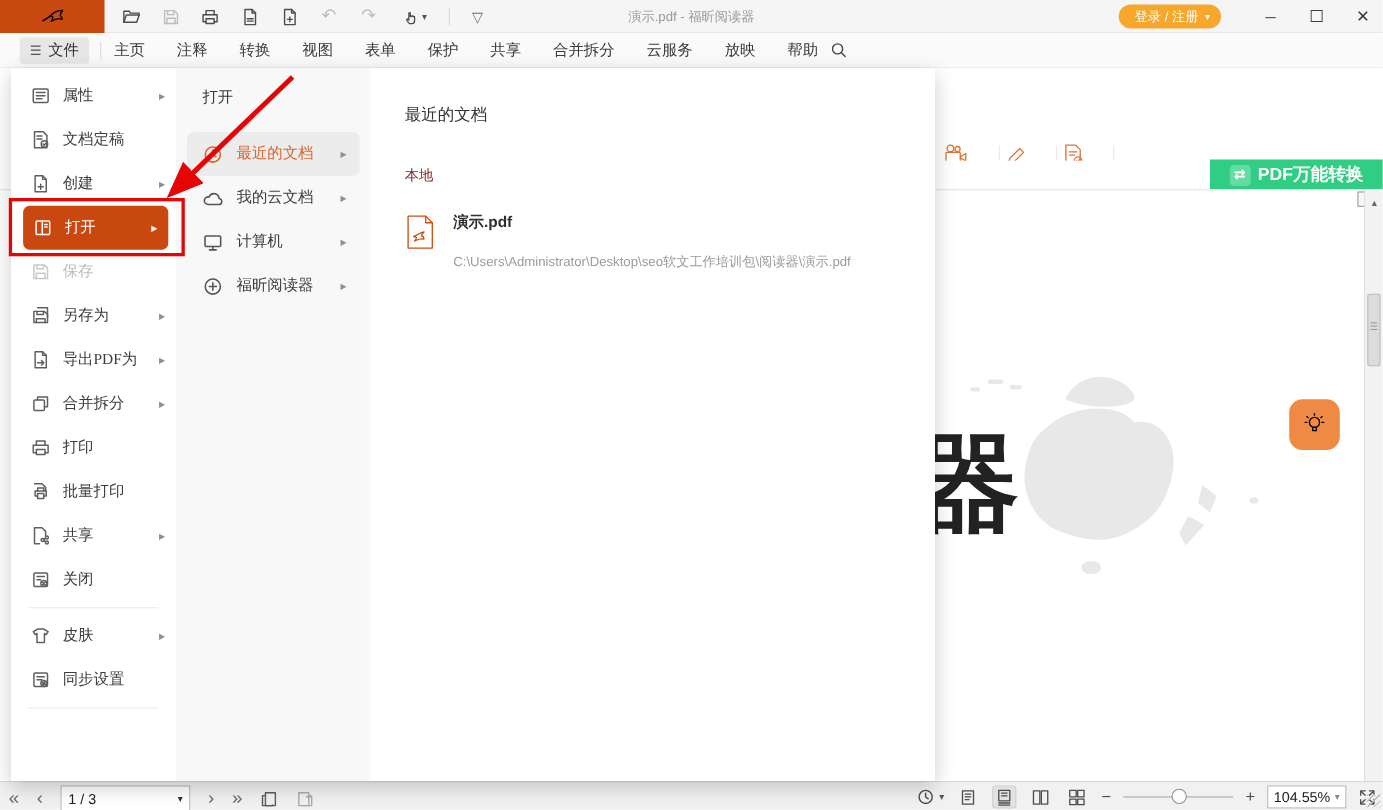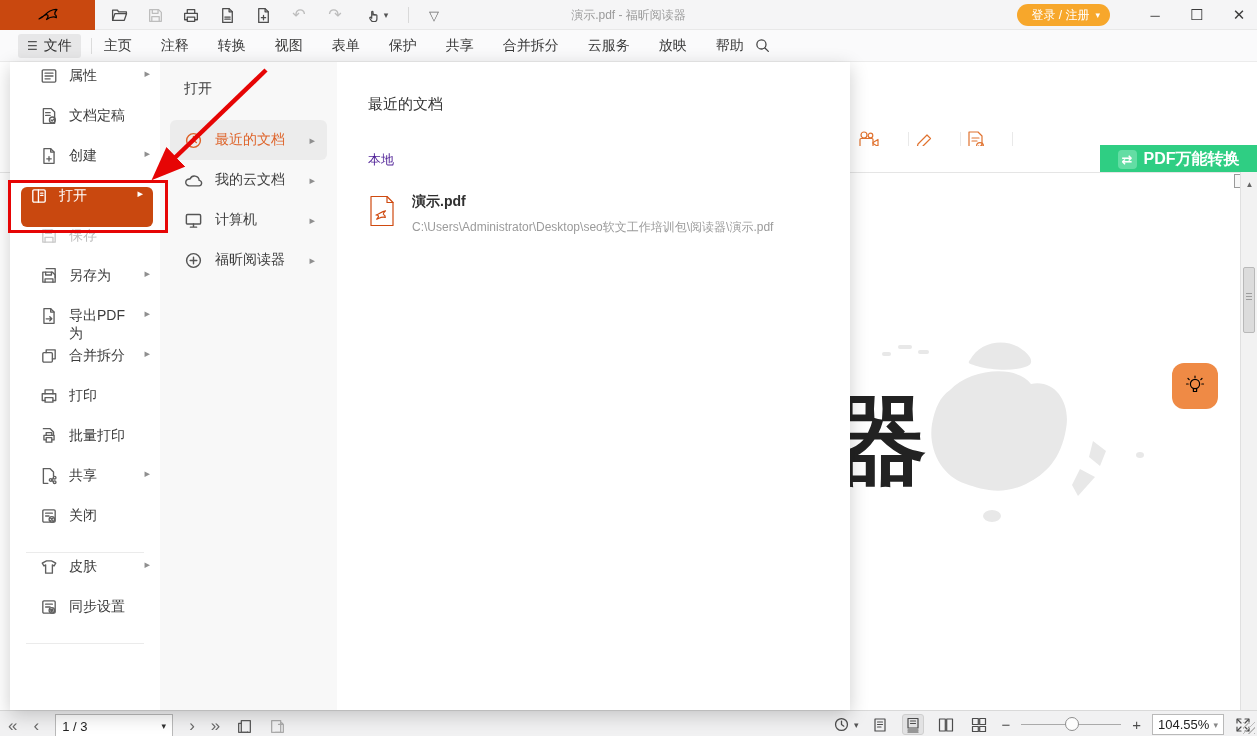--- a/index.html
+++ b/index.html
@@ -90,45 +90,45 @@
   #zoom-box .caret { margin-left:auto; font-size:9px; color:#888; }
   #grip { position:absolute; right:1px; bottom:1px; width:14px; height:14px;
     background:linear-gradient(135deg, transparent 50%, transparent 50%); }
   #grip::before { content:""; position:absolute; right:1px; bottom:1px; width:12px; height:12px;
     background:repeating-linear-gradient(135deg,#bbb 0 1px,transparent 1px 4px); }
 
   
   #file-menu { position:absolute; left:10px; top:62px; width:840px; height:648px; background:#fff;
     box-shadow:0 5px 18px rgba(0,0,0,.20); display:flex; z-index:10; }
   #fm-col1 { width:150px; padding-top:5px; background:#fff; }
-  .m-item { height:40px; display:flex; gap:11px; padding:0 10px 0 30px;
-    font-size:14px; color:#3c3c3c; }
+  .m-item { height:40px; display:flex; align-items:center; gap:11px; padding:0 10px 0 18px;
+    font-size:14px; color:#3c3c3c;font-family:Liberation Serif, serif; }
   .m-item .mi { width:18px; height:18px; color:#5f5f5f; flex:none; }
   .m-item .m-arrow { margin-left:auto; color:#8f8f8f; font-size:11px; }
   .m-item.active { background:#c9480f; color:#fff; border-radius:6px; margin:0 7px 0 11px; padding-left:9px; }
   .m-item.active .mi, .m-item.active .m-arrow { color:#fff; }
   .m-item.disabled { color:#bcbcbc; }
   .m-item.disabled .mi { color:#c9c9c9; }
   .m-divider { height:1px; background:#ebebeb; margin:5px 16px; }
 
   #fm-col2 { width:177px; background:#f8f8f8; padding-top:18px; }
   #op-header { font-size:14px; color:#3a3a3a; padding:0 0 22px 24px; }
   .op-item { height:40px; display:flex; align-items:center; gap:12px; padding:0 12px 0 14px;
     margin:0 10px; border-radius:6px; font-size:14px; color:#3c3c3c; }
   .op-item .mi { width:19px; height:19px; color:#555; flex:none; }
   .op-item .m-arrow { margin-left:auto; color:#8f8f8f; font-size:11px; }
   .op-item.active { background:#ececec; color:#de6329; }
   .op-item.active .mi { color:#de6329; }
 
   #fm-col3 { flex:1; background:#fff; padding:33px 0 0 31px; }
   #rp-header { font-size:15px; color:#333; margin-bottom:37px; }
-  #rp-section { font-size:13px; color:#4c1d95; margin-bottom:24px; }
+  #rp-section { font-size:13px; color:#7f1d1d; margin-bottom:24px; }
   #file-entry { display:flex; align-items:flex-start; gap:16px; }
   #file-entry .pdf-ic { width:28px; height:32px; flex:none; margin-top:2px; }
-  #file-entry .fname { font-size:14px; color:#2f2f2f; font-weight:bold; margin-bottom:8px; }
+  #file-entry .fname { font-size:14px; color:#2f2f2f; font-weight:bold; margin-bottom:19px; }
   #file-entry .fpath { font-size:12px; color:#9b9b9b; }
 
   
   #annot { position:absolute; left:0; top:0; width:1257px; height:736px; z-index:40; pointer-events:none; }
   #red-box { position:absolute; left:8px; top:180px; width:160px; height:53px;
     border:3px solid #e60505; z-index:41; pointer-events:none; }
 </style>
 </head>
 <body>
 

